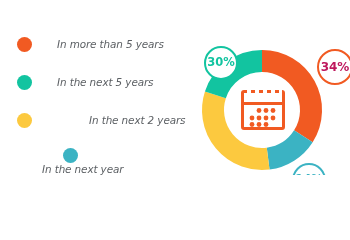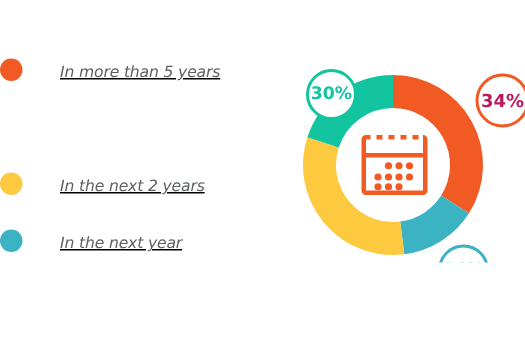--- a/index.html
+++ b/index.html
@@ -24,25 +24,24 @@
   
   .legend {
     position: absolute;
     left: 0;
     top: 0;
     width: 175px;
     height: 175px;
   }
   .legend-item {
     position: absolute;
-    left: 0;
+    left: 17px;
     display: flex;
-    align-items: flex-end;
+    align-items: center;
     height: 20px;
-    text-decoration: underline;
   }
   .legend-dot {
     width: 15px;
     height: 15px;
     border-radius: 50%;
     flex: 0 0 auto;
   }
   .legend-label {
     margin-left: 25px;
     font-size: 10.4px;
@@ -122,27 +121,31 @@
 
 <div id="root">
 
   <div class="legend">
 
     <div class="legend-item" style="top:34px;">
       <span class="legend-dot" style="background:#F15A22;"></span>
       <span class="legend-label">In more than 5 years</span>
     </div>
 
-
-    <div class="legend-item" style="top:110px;">
+    <div class="legend-item" style="top:72px;">
+      <span class="legend-dot" style="background:#12C4A0;"></span>
+      <span class="legend-label">In the next 5 years</span>
+    </div>
+
+    <div class="legend-item" style="top:110px;gap:32px;">
       <span class="legend-dot" style="background:#FCC93F;"></span>
       <span class="legend-label">In the next 2 years</span>
     </div>
 
-    <div class="legend-item" style="top:148px;">
+    <div class="legend-item" style="top:148px;flex-direction:column;">
       <span class="legend-dot" style="background:#3BB3C3;"></span>
       <span class="legend-label">In the next year</span>
     </div>
 
   </div>
 
   <div class="chart">
 
     <svg class="donut-svg" width="175" height="185" viewBox="0 0 175 185">
 

